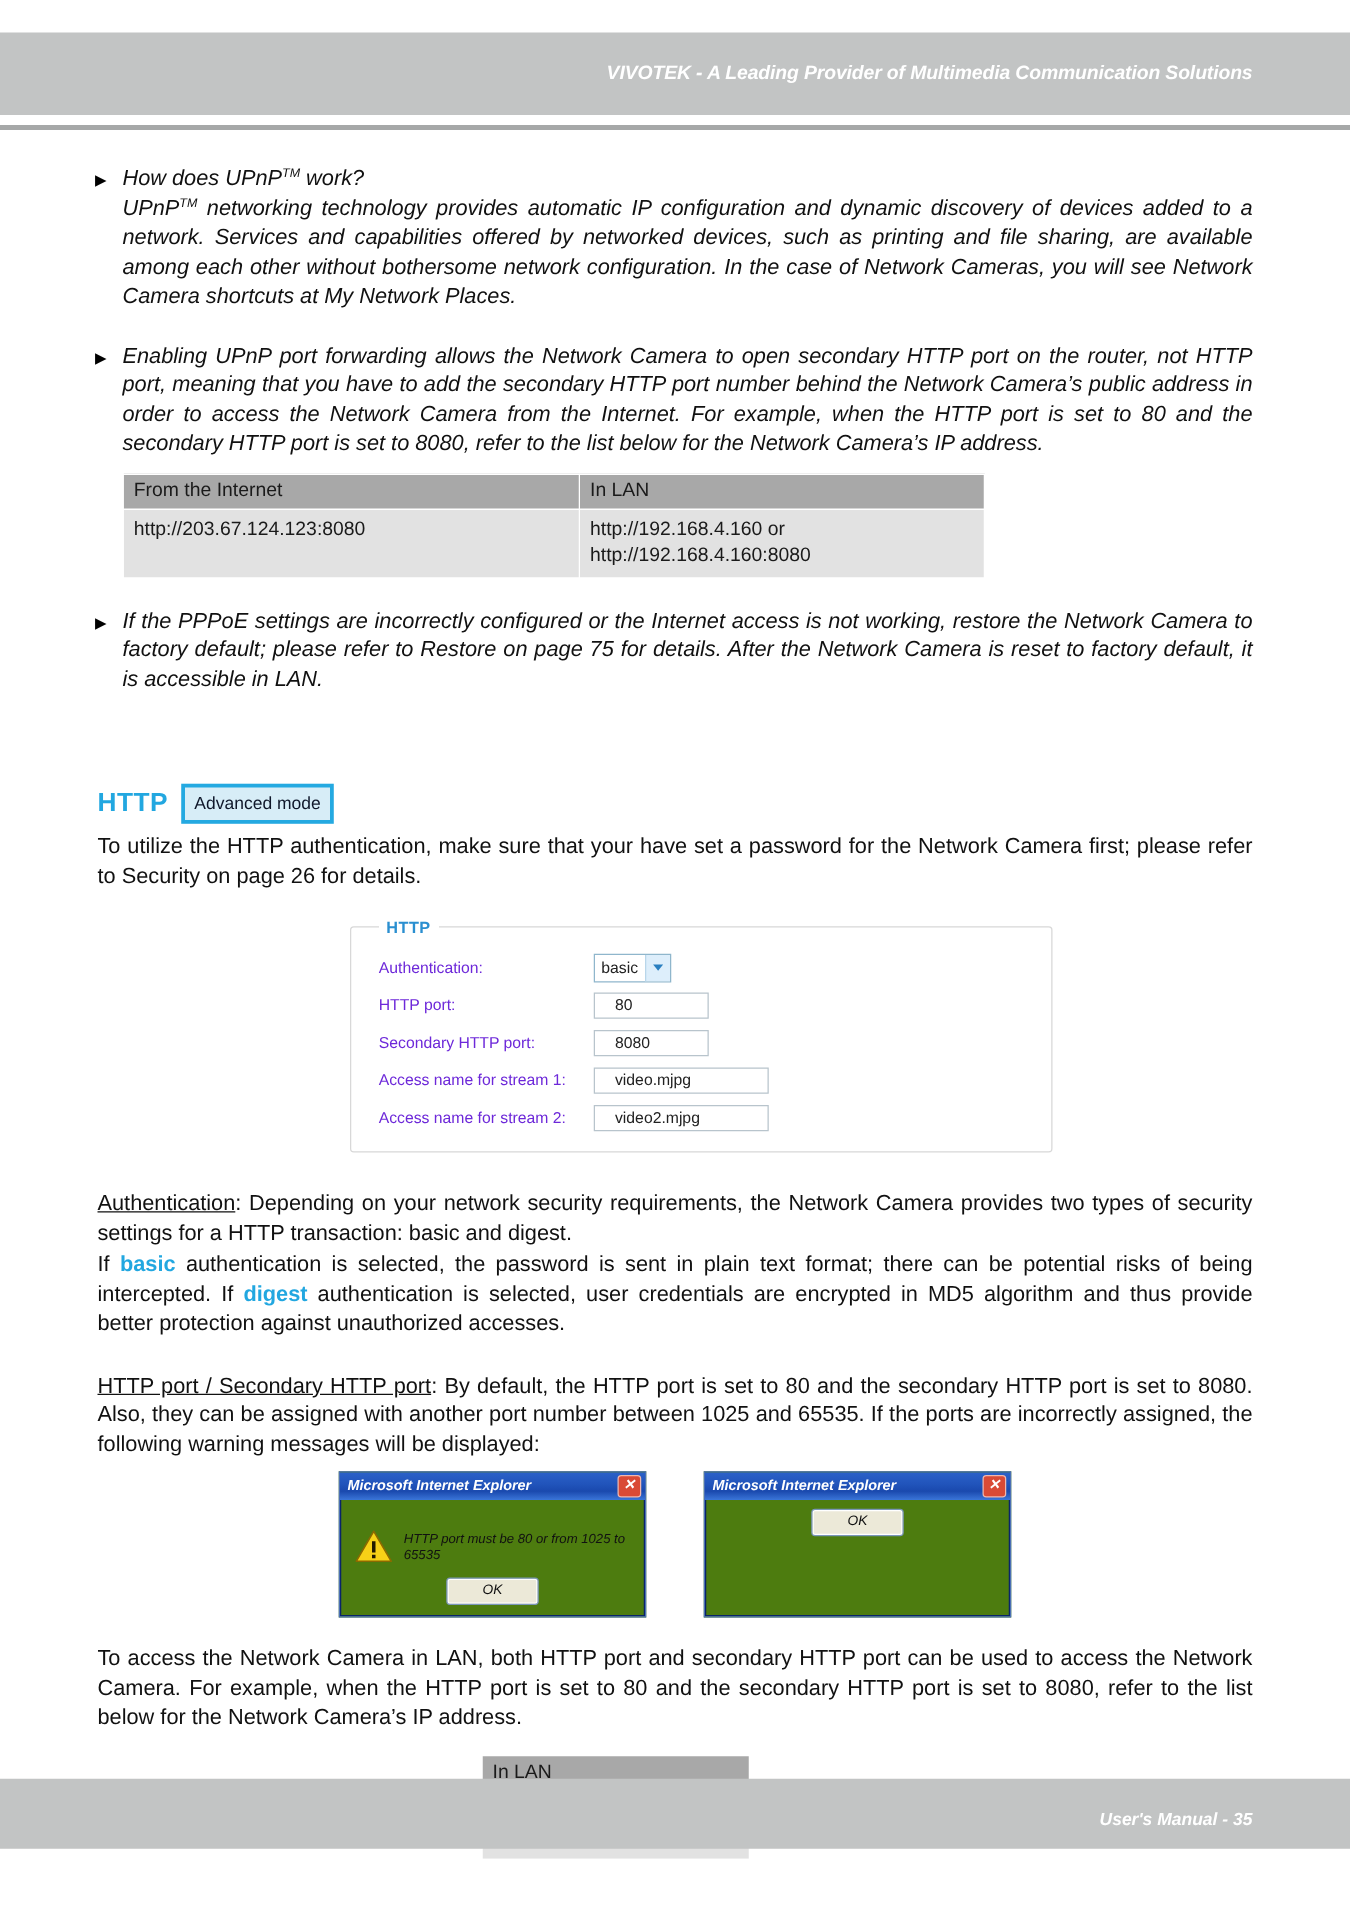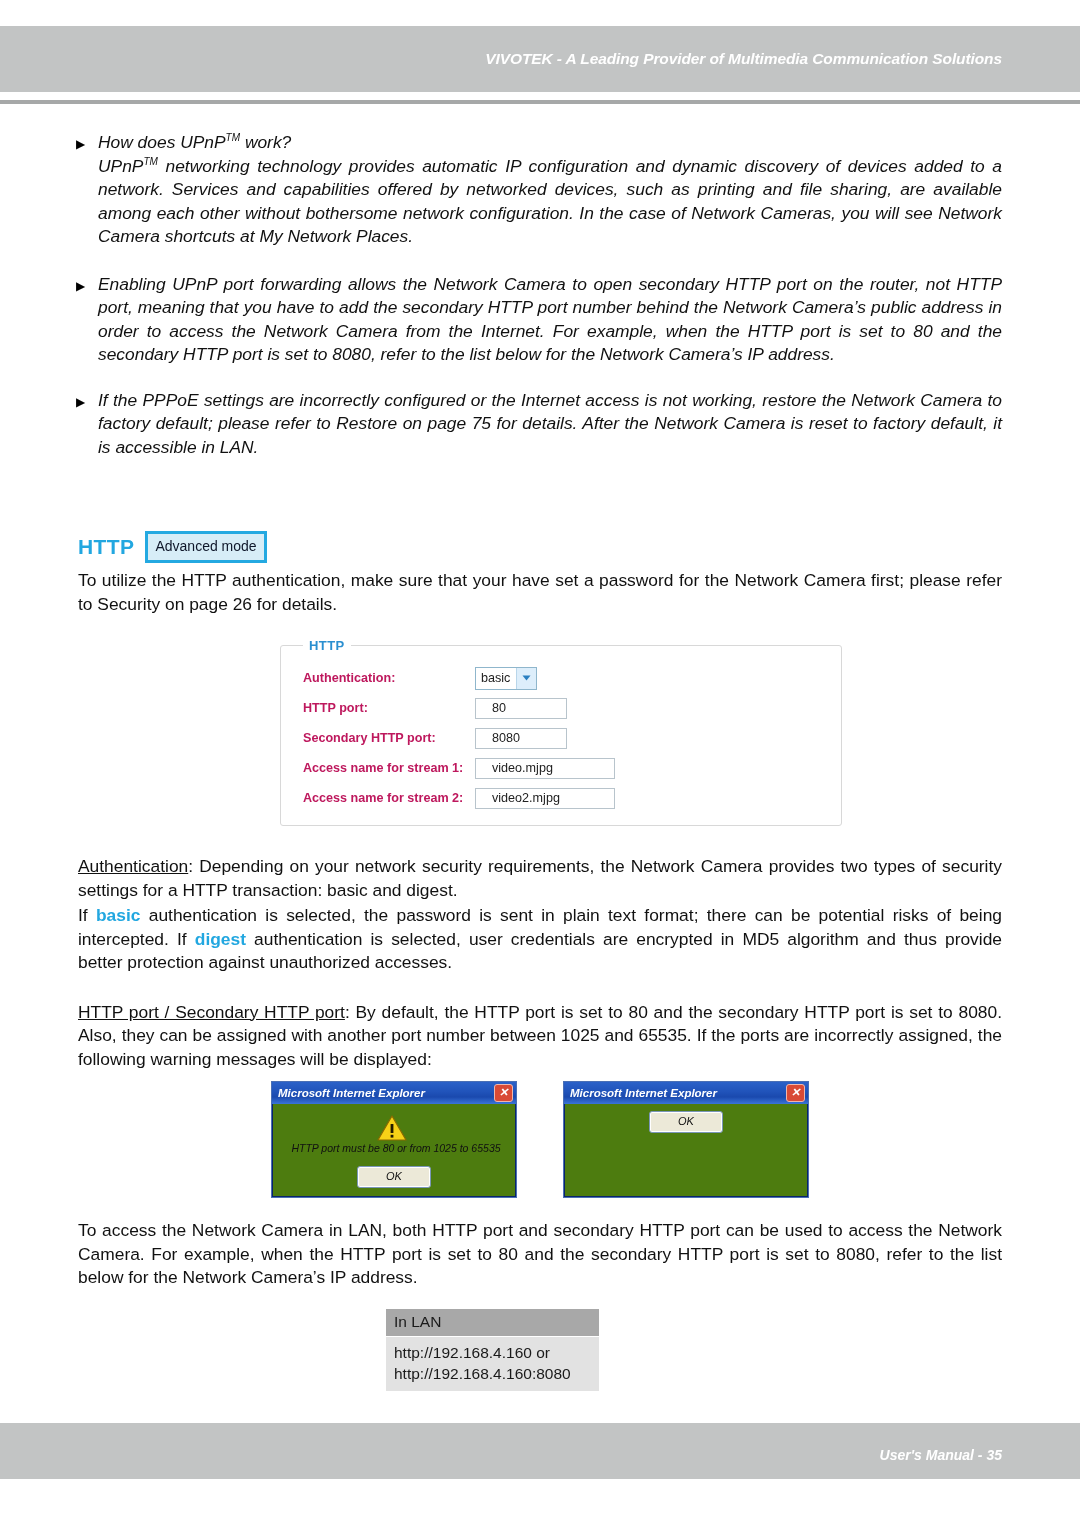--- a/index.html
+++ b/index.html
@@ -160,23 +160,22 @@
   }
   .form-row {
     display: flex;
     align-items: center;
     height: 30px;
     padding-left: 22px;
   }
   .form-row .lbl {
     width: 172px;
     font-size: 12.6px;
-    color: #be185d;
+    color: #6d28d9;
     white-space: nowrap;
-    font-weight: bold;
   }
   .fld {
     font-family: "Liberation Sans", sans-serif;
     font-size: 12.6px;
     color: #222;
     border: 1px solid #b8c4cc;
     background: #ffffff;
     height: 19px;
     line-height: 19px;
     padding: 0 16px;
@@ -243,24 +242,23 @@
     border: 1px solid #f0b7ad;
     border-radius: 3px;
     color: #fff;
     font-size: 11px;
     font-weight: bold;
     line-height: 14px;
     text-align: center;
   }
   .ie-body {
     display: flex;
-    align-items: center;
+    align-items: flex-end;
     padding: 11px 8px 4px 12px;
     min-height: 40px;
-    flex-direction: column;
   }
   .ie-body .warn-icon {
     width: 30px; height: 27px;
     flex: none;
     margin-right: 9px;
   }
   .ie-body .msg {
     font-size: 10.5px;
     color: #111;
     line-height: 13px;
@@ -317,20 +315,35 @@
   </div>
   <div class="bullet-para">
     <span>UPnP</span><sup class="tm">TM</sup><span> networking technology provides automatic IP configuration and dynamic discovery of devices added to a network. Services and capabilities offered by networked devices, such as printing and file sharing, are available among each other without bothersome network configuration. In the case of Network Cameras, you will see Network Camera shortcuts at My Network Places.</span>
   </div>
 
   <div class="bullet-para" style="margin-top:24px;">
     <span class="arrow">▶</span>
     <span>Enabling UPnP port forwarding allows the Network Camera to open secondary HTTP port on the router, not HTTP port, meaning that you have to add the secondary HTTP port number behind the Network Camera’s public address in order to access the Network Camera from the Internet. For example, when the HTTP port is set to 80 and the secondary HTTP port is set to 8080, refer to the list below for the Network Camera’s IP address.</span>
   </div>
 
+  <table class="lan-table tbl-upnp">
+    <tbody>
+        <tr>
+      <th>From the Internet</th>
+      <th>In LAN</th>
+    </tr>
+    <tr>
+      <td>http://203.67.124.123:8080</td>
+      <td>
+        <div>http://192.168.4.160 or</div>
+        <div>http://192.168.4.160:8080</div>
+      </td>
+    </tr>
+  </tbody>
+    </table>
 
   <div class="bullet-para" style="margin-top:22px;">
     <span class="arrow">▶</span>
     <span>If the PPPoE settings are incorrectly configured or the Internet access is not working, restore the Network Camera to factory default; please refer to Restore on page 75 for details. After the Network Camera is reset to factory default, it is accessible in LAN.</span>
   </div>
 
   <div class="section-head" style="margin-top:73px;">
     <span class="sec-title">HTTP</span>
     <span class="badge-advanced">Advanced mode</span>
   </div>

